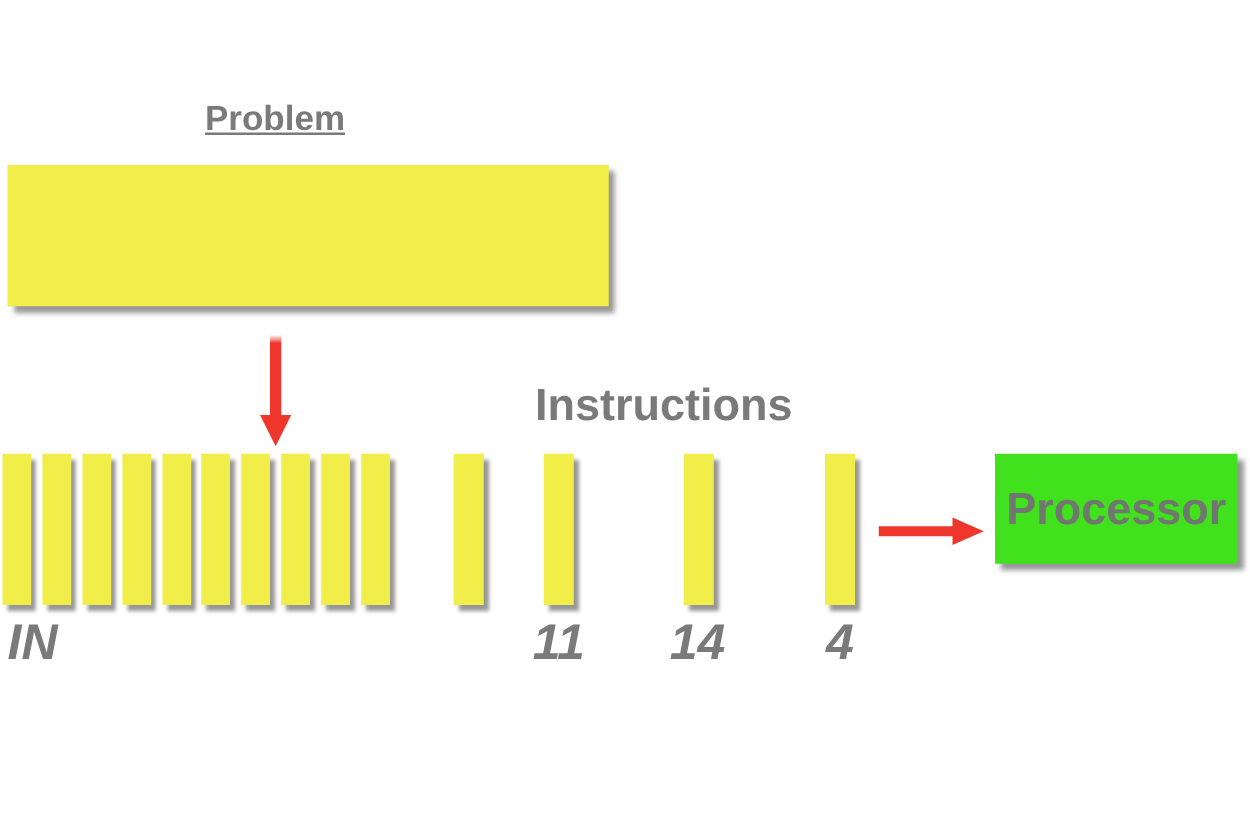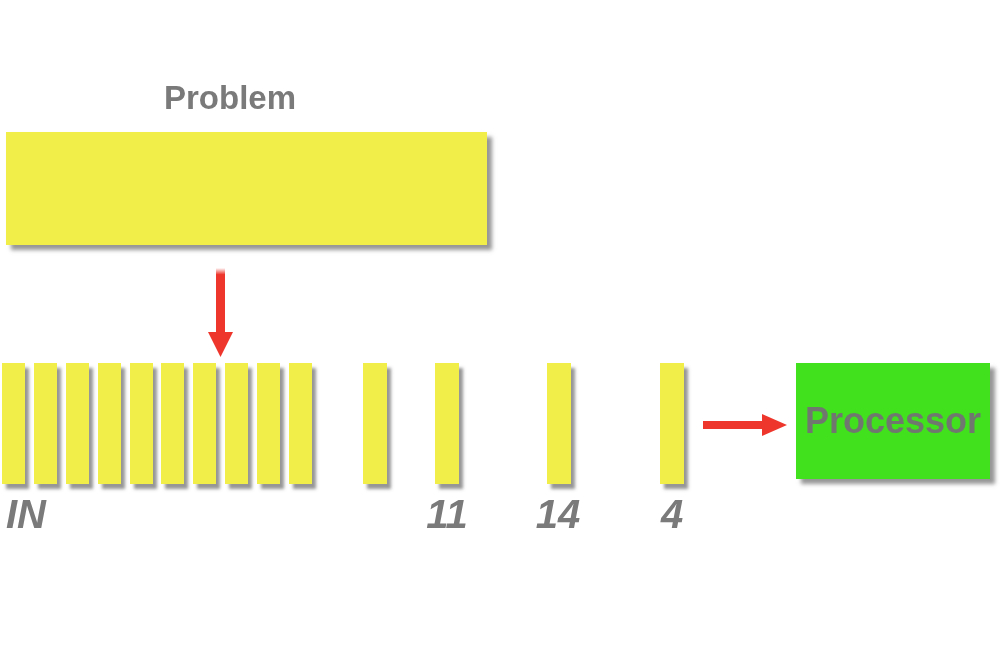--- a/index.html
+++ b/index.html
@@ -18,21 +18,22 @@
   .gray-title {
     position: absolute;
     font-weight: 700;
     color: #7a7a7a;
     line-height: 1;
     white-space: nowrap;
   }
   .problem-title {
     left: 164px;
     top: 81px;
-    font-size: 33px;
+    font-size: 28px;
+    text-decoration: underline;
   }
   .instructions-title {
     left: 428px;
     top: 306px;
     font-size: 36px;
   }
   .big-yellow-box {
     position: absolute;
     left: 6px;
     top: 132px;
@@ -60,21 +61,21 @@
     left: 700px;
     top: 409px;
     width: 88px;
     height: 32px;
   }
   .processor-box {
     position: absolute;
     left: 796px;
     top: 363px;
     width: 194px;
-    height: 116px;
+    height: 88px;
     box-shadow: 5px 5px 4px rgba(110,110,110,0.72);
     display: flex;
     align-items: center;
     justify-content: center;
   }
   .processor-box span {
     font-weight: 700;
     font-size: 36px;
     color: #6f776f;
     line-height: 1;
@@ -109,20 +110,21 @@
     <defs>
       <linearGradient id="fadeTop" x1="0" y1="0" x2="0" y2="1">
         <stop offset="0" stop-color="#ffffff" stop-opacity="1"></stop>
         <stop offset="0.22" stop-color="#ffffff" stop-opacity="0"></stop>
       </linearGradient>
     </defs>
     <path d="M20 0 h9 v64 h8 L24.5 89 L12 64 h8 Z" style="fill: rgb(238, 54, 44);"></path>
     <rect x="20" y="0" width="9" height="30" fill="url(#fadeTop)"></rect>
   </svg>
 
+  <div class="gray-title instructions-title">Instructions</div>
 
   <div class="bar" style="left: 2px; background-color: rgb(241, 238, 73);"></div>
   <div class="bar" style="left: 34px; background-color: rgb(241, 238, 73);"></div>
   <div class="bar" style="left: 66px; background-color: rgb(241, 238, 73);"></div>
   <div class="bar" style="left: 98px; background-color: rgb(241, 238, 73);"></div>
   <div class="bar" style="left: 130px; background-color: rgb(241, 238, 73);"></div>
   <div class="bar" style="left: 161px; background-color: rgb(241, 238, 73);"></div>
   <div class="bar" style="left: 193px; background-color: rgb(241, 238, 73);"></div>
   <div class="bar" style="left: 225px; background-color: rgb(241, 238, 73);"></div>
   <div class="bar" style="left: 257px; background-color: rgb(241, 238, 73);"></div>

